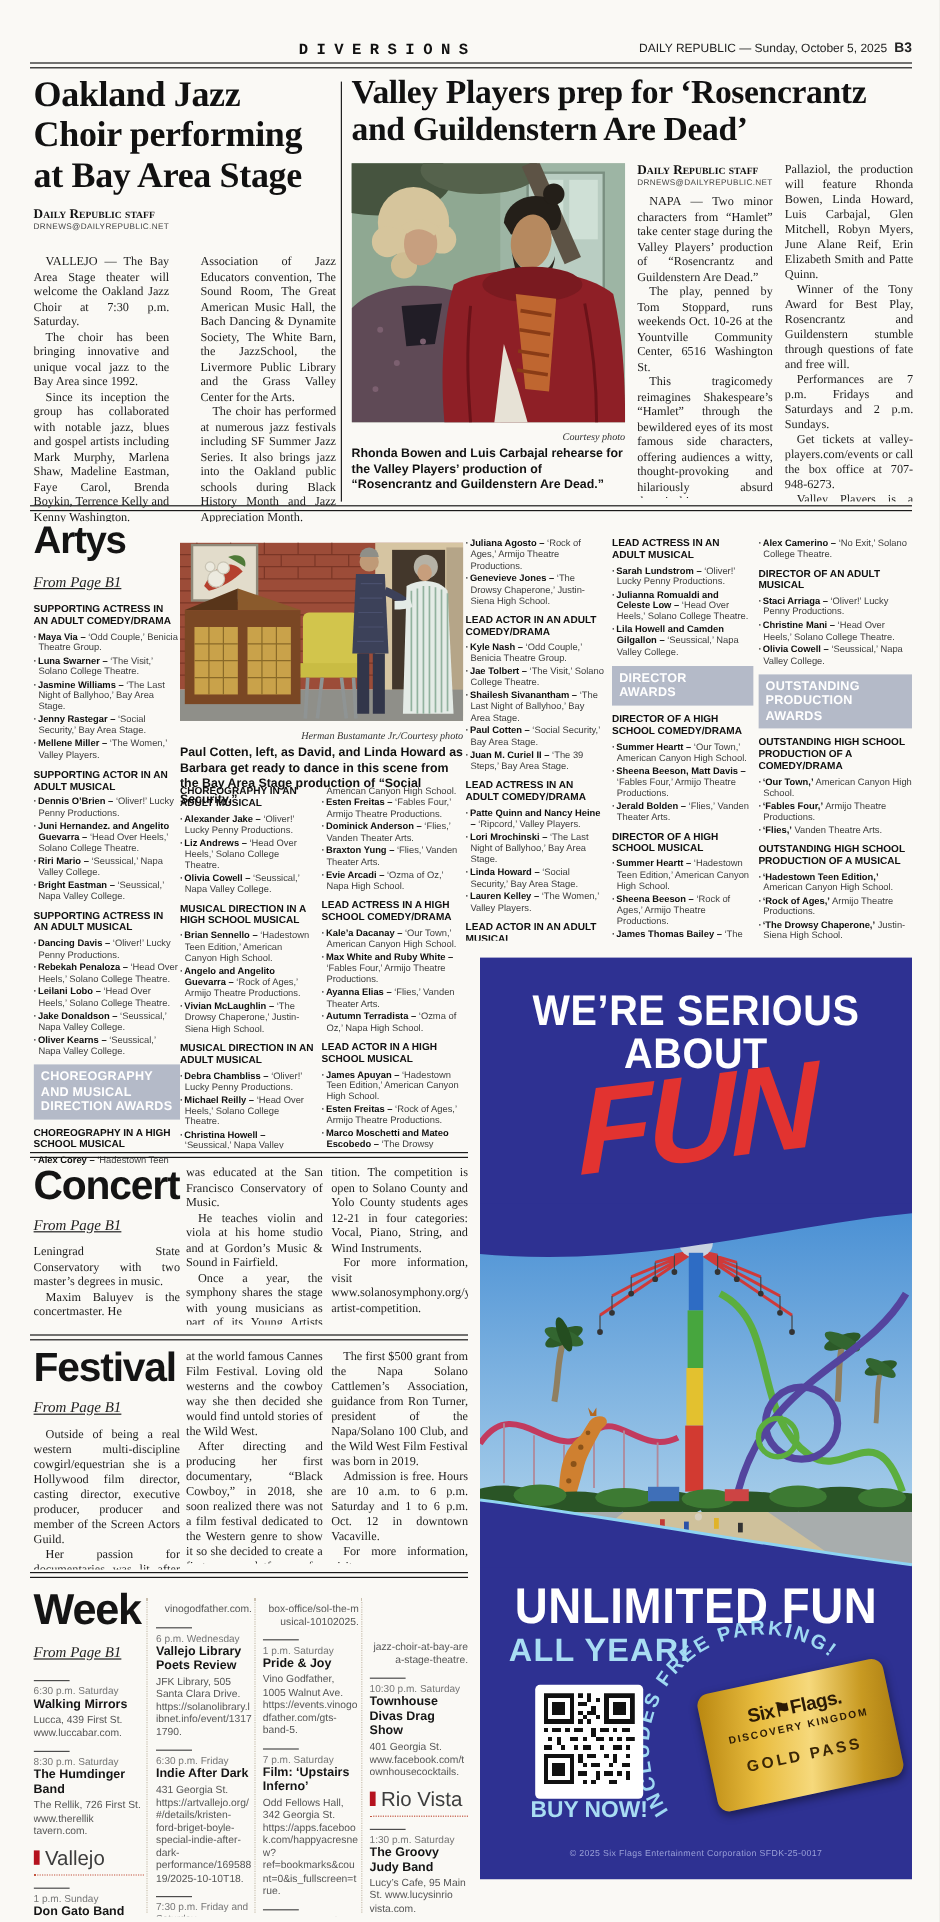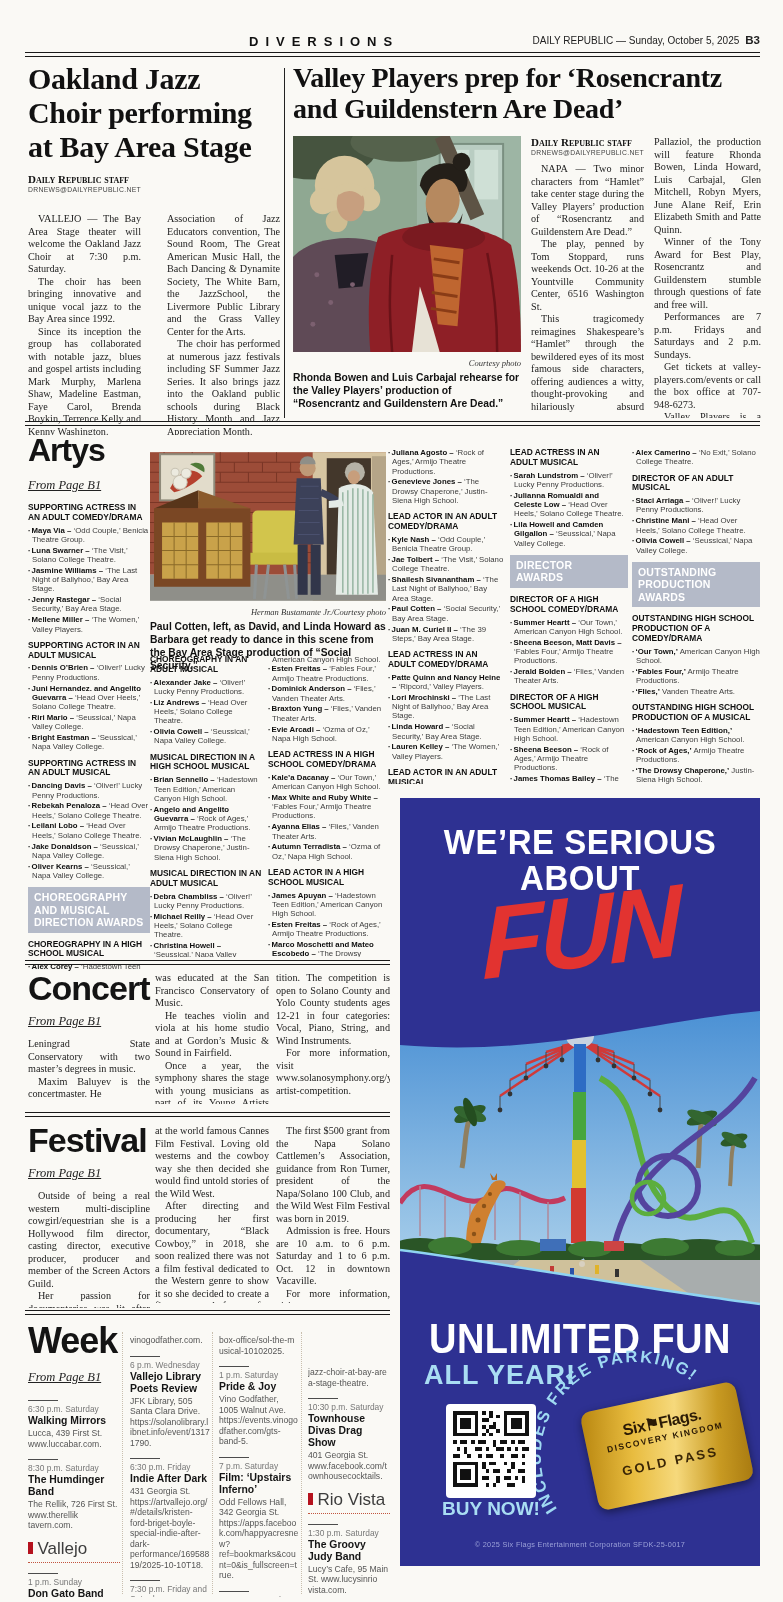--- a/index.html
+++ b/index.html
@@ -1,20 +1,20 @@
 <!DOCTYPE html>
 <html><head>
 <meta charset="utf-8">
 <style>
   html,body{margin:0;padding:0;background:#e8e6e0;}
   #page{position:relative;width:783px;height:1602px;background:#faf9f5;overflow:hidden;
         font-family:"Liberation Serif",serif;color:#1c1c1c;}
   .abs{position:absolute;}
   
-  .mast-section{font-family:Liberation Sans, sans-serif;font-weight:bold;font-size:13px;letter-spacing:7px;color:#111;padding-left:21px;}
+  .mast-section{font-family:Liberation Mono, monospace;font-weight:bold;font-size:13px;letter-spacing:7px;color:#111;padding-left:21px;}
   .mast-right{font-family:"Liberation Sans",sans-serif;font-size:10px;color:#222;text-align:right;}
   .mast-right b{font-size:11.5px;margin-left:6px;}
   .drule{border-top:1.6px solid #1a1a1a;border-bottom:1px solid #1a1a1a;height:3px;}
   .vrule{width:1px;background:#222;}
   
   .headline{font-family:"Liberation Serif",serif;font-weight:bold;color:#111;}
   .hl-left{font-size:30px;line-height:34px;letter-spacing:-.3px;}
   .hl-right{font-size:28px;line-height:31px;letter-spacing:-.3px;}
   .byline{font-weight:bold;font-variant:small-caps;font-size:11px;line-height:12px;color:#111;}
   .byline-mail{font-family:"Liberation Sans",sans-serif;font-size:6.8px;letter-spacing:.3px;color:#444;text-transform:uppercase;margin-top:1px;}
@@ -39,21 +39,21 @@
   .cont-line:empty{display:none;}
   .entry{font-size:7.8px;line-height:9.3px;color:#3c3c3c;padding-left:4px;text-indent:-4px;margin-bottom:1.5px;}
   .entry b{color:#0e0e0e;}
   .entry b::before{content:"·";font-weight:bold;margin-right:1px;}
   
   .wcol{font-family:"Liberation Sans",sans-serif;overflow:hidden;}
   .w-item{margin-bottom:7px;}
   .w-city{font-size:17px;color:#3d3d3d;border-bottom:1.5px dotted #c2553f;padding-bottom:3px;margin:8px 0 6px 0;}
   .w-city:empty{display:none;}
   .w-city::before{content:"";display:inline-block;width:4.5px;height:12px;background:#b5121e;margin-right:5px;}
-  .w-cont{font-size:8.6px;line-height:10.5px;color:#555;word-break:break-all;margin-bottom:7px;}
+  .w-cont{font-size:8.6px;line-height:10.5px;color:#555;word-break:break-all;margin-bottom:7px;text-align:right;}
   .w-cont:empty{display:none;}
   .w-time{font-size:8.4px;line-height:10px;color:#777;padding-top:3px;margin-bottom:1px;}
   .w-time::before{content:"";display:block;width:30px;border-top:1.6px solid #4c4c4c;margin-bottom:3px;}
   .w-time:empty{display:none;}
   .w-name{font-size:10.4px;line-height:12px;font-weight:bold;color:#151515;margin-bottom:1px;}
   .w-name:empty{display:none;}
   .w-venue{font-size:8.6px;line-height:10.5px;color:#555;word-break:break-word;}
   .w-venue:empty{display:none;}
   .vdot{border-left:1px dotted #c9bfae;width:0;}
   

